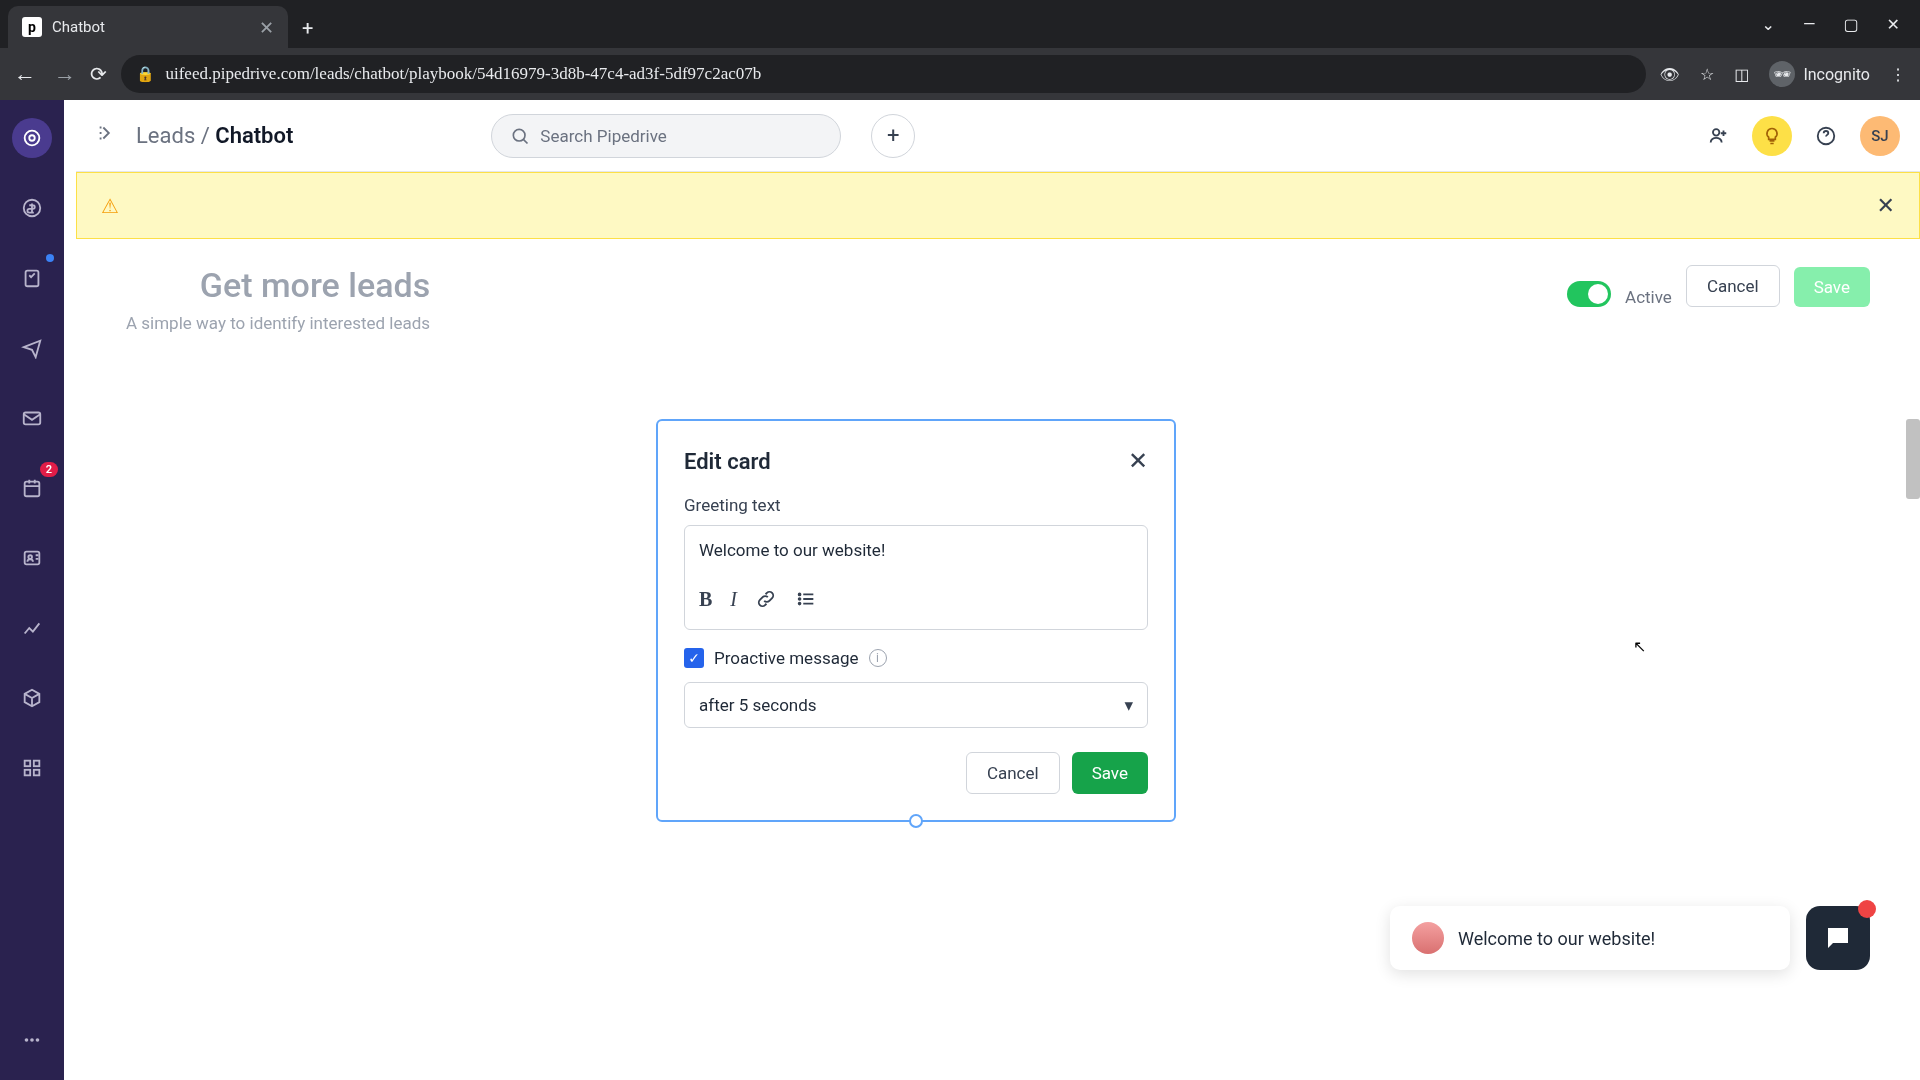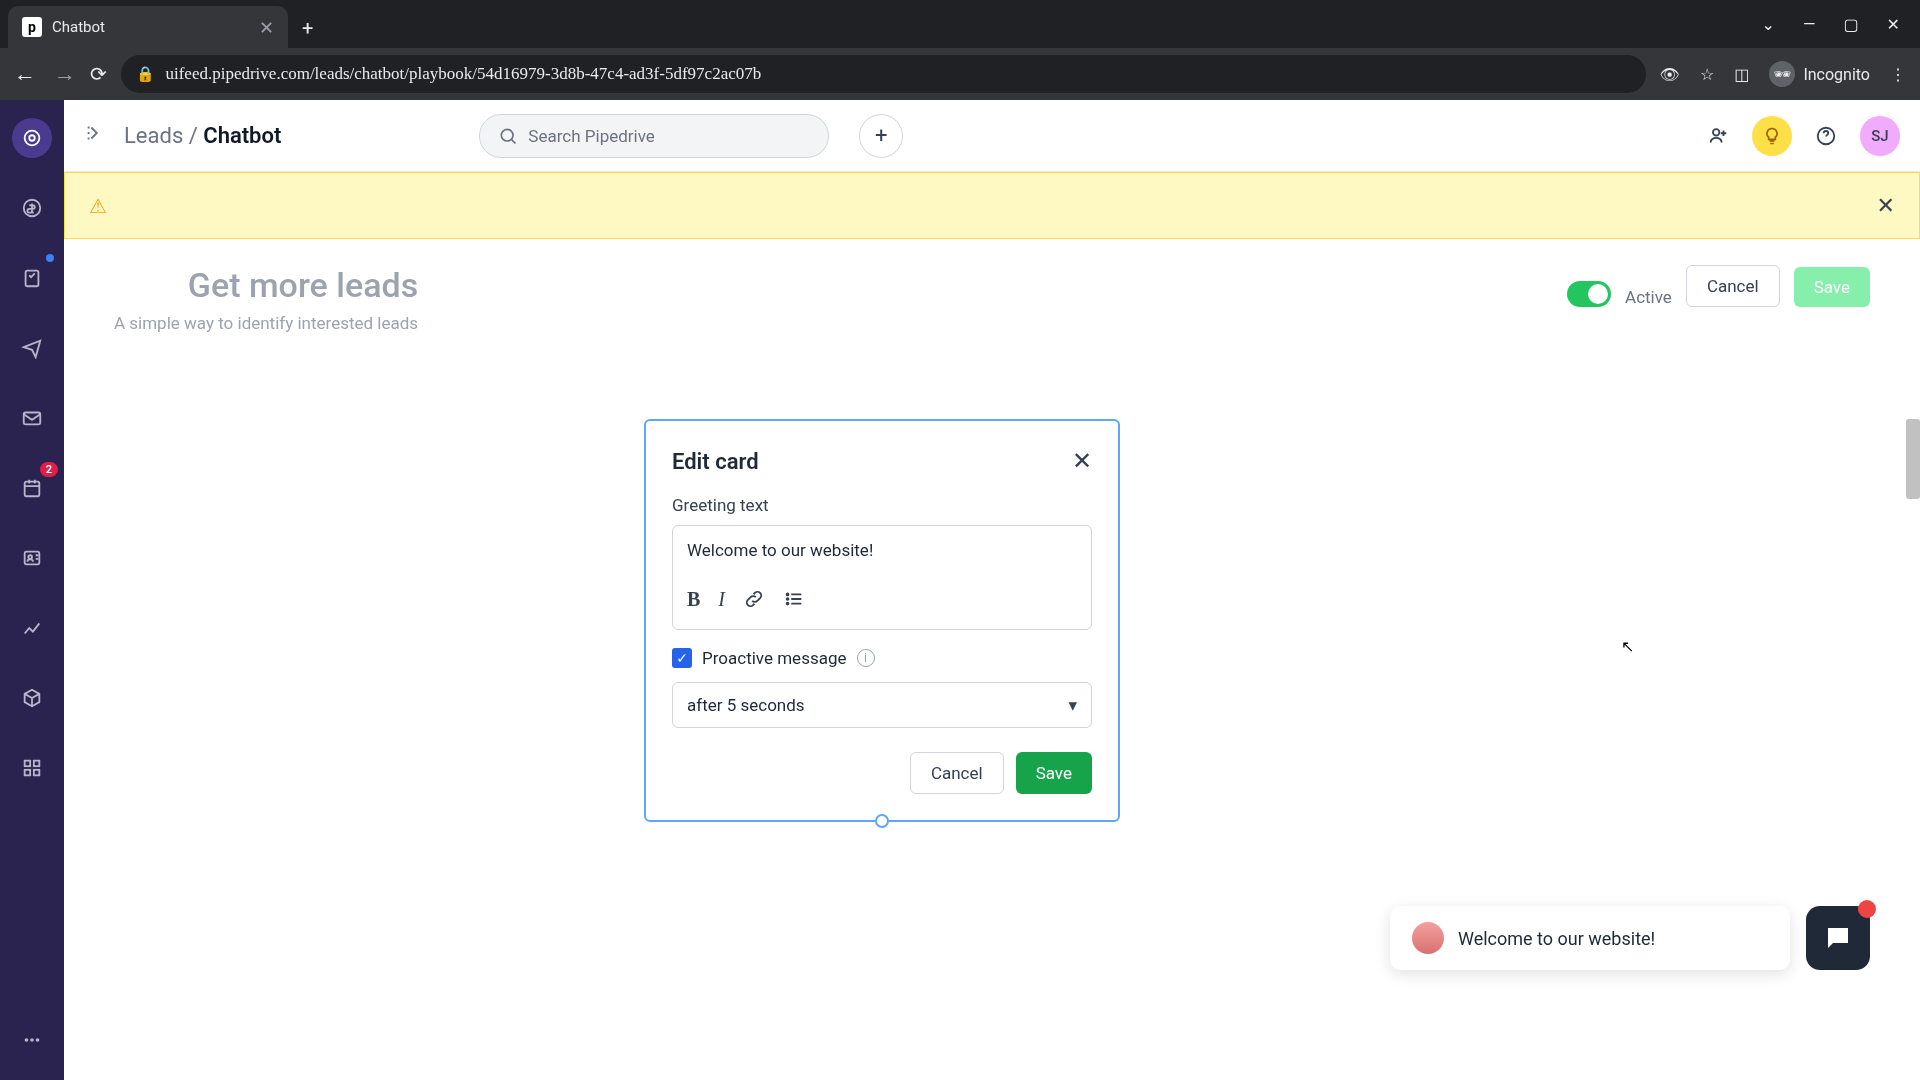--- a/index.html
+++ b/index.html
@@ -29,31 +29,31 @@
 
 .app { display: flex; height: calc(1080px - 100px); }
 .sidebar { width: 64px; background: #2a224f; display: flex; flex-direction: column; align-items: center; padding-top: 18px; gap: 30px; }
 .side-icon { width: 40px; height: 40px; display: flex; align-items: center; justify-content: center; color: #b8b4cc; border-radius: 50%; cursor: pointer; position: relative; }
 .side-icon.active { background: #4a3b8f; color: #fff; }
 .side-icon svg { width: 22px; height: 22px; }
 .side-dot { position: absolute; top: -4px; right: -2px; width: 8px; height: 8px; background: #3b82f6; border-radius: 50%; }
 .side-badge { position: absolute; top: -6px; right: -6px; background: #e11d48; color: #fff; font-size: 11px; border-radius: 10px; padding: 1px 6px; font-weight: 600; }
 .side-more { margin-top: auto; margin-bottom: 20px; }
 
-.main { flex: 1; display: flex; flex-direction: column; }
+.main { flex: 1; display: flex; flex-direction: column; padding-left: 12px; }
 .topbar { height: 72px; display: flex; align-items: center; padding: 0 20px; gap: 18px; border-bottom: 1px solid #e5e7eb; }
 .collapse-btn { color: #6b7280; font-size: 20px; cursor: pointer; }
 .breadcrumb { font-size: 22px; color: #6b7280; }
 .breadcrumb .current { color: #111827; font-weight: 600; }
 .search-box { margin-left: 180px; width: 350px; height: 44px; border: 1px solid #d1d5db; border-radius: 24px; background: #f3f4f6; display: flex; align-items: center; padding: 0 18px; gap: 10px; color: #6b7280; font-size: 17px; }
 .plus-btn { width: 44px; height: 44px; border: 1px solid #d1d5db; border-radius: 50%; display:flex; align-items:center; justify-content:center; font-size:22px; color:#374151; cursor:pointer; margin-left: 12px;}
 .top-right { margin-left: auto; display: flex; gap: 14px; align-items: center; }
 .tr-icon { width: 40px; height: 40px; border-radius: 50%; display:flex; align-items:center; justify-content:center; cursor:pointer; color:#374151; font-size:20px; }
 .tr-icon.bulb { background: #fde047; }
-.tr-avatar { width: 40px; height: 40px; border-radius: 50%; background: #f0abfc; display:flex; align-items:center; justify-content:center; font-size:15px; color:#374151; font-weight:500;}
+.tr-avatar { width: 40px; height: 40px; border-radius: 50%; background: #fdba74; display:flex; align-items:center; justify-content:center; font-size:15px; color:#374151; font-weight:500;}
 
 .alert { background: #fef9c3; border: 1px solid #fde047; padding: 16px 24px; display: flex; gap: 14px; align-items: flex-start; font-size: 17px; color: #374151; line-height: 1.5; }
 .alert-icon { color: #f59e0b; font-size: 20px; margin-top: 2px;}
 .alert-close { margin-left: auto; color: #374151; font-size: 22px; cursor:pointer;}
 
 .content { padding: 26px 50px 0; position: relative; flex:1; }
 .page-header { display: flex; align-items: flex-start; }
 .page-title { font-size: 34px; color: #9ca3af; font-weight: 500; text-align: right; }
 .page-sub { color: #9ca3af; font-size: 17px; margin-top: 8px; }
 .header-actions { margin-left: auto; display: flex; align-items: flex-end; gap: 14px; }
@@ -61,21 +61,21 @@
 .toggle::after { content:''; position:absolute; width:20px; height:20px; background:#fff; border-radius:50%; top:3px; right:3px;}
 .toggle-label { color: #6b7280; font-size: 17px; }
 .btn { padding: 10px 20px; border-radius: 6px; font-size: 17px; cursor: pointer; border: 1px solid #d1d5db; background:#fff; color:#374151;}
 .btn.save-dim { background: #86efac; color: #fff; border: none; }
 
 .tabs { display: flex; gap: 30px; margin-top: 28px; border-bottom: 1px solid #e5e7eb; }
 .tab-item { padding: 12px 4px; font-size: 17px; color: #9ca3af; cursor: pointer; border-bottom: 3px solid transparent; }
 .tab-item.active { color: #93b4f0; border-bottom-color: #93b4f0; }
 
 
-.edit-card { position: absolute; left: 580px; top: 180px; width: 476px; border: 2px solid #60a5fa; border-radius: 6px; background: #fff; padding: 26px; }
+.edit-card { position: absolute; left: 580px; top: 180px; width: 520px; border: 2px solid #60a5fa; border-radius: 6px; background: #fff; padding: 26px; }
 .card-header { display: flex; align-items: center; }
 .card-title { font-size: 22px; font-weight: 600; color: #1f2937; }
 .card-close { margin-left: auto; font-size: 24px; color: #374151; cursor: pointer; }
 .field-label { margin-top: 20px; font-size: 17px; color: #374151; }
 .text-editor { margin-top: 10px; border: 1px solid #d1d5db; border-radius: 6px; padding: 14px; }
 .text-input { font-size: 17px; color: #1f2937; min-height: 30px; }
 .toolbar { display: flex; gap: 18px; margin-top: 18px; color: #374151; }
 .tb-btn { font-size: 20px; cursor: pointer; font-family: Georgia, serif;}
 .checkbox-row { margin-top: 18px; display: flex; align-items: center; gap: 10px; }
 .chk { width: 20px; height: 20px; background: #2563eb; border-radius: 3px; display:flex; align-items:center; justify-content:center; color:#fff; font-size:14px; cursor:pointer;}

